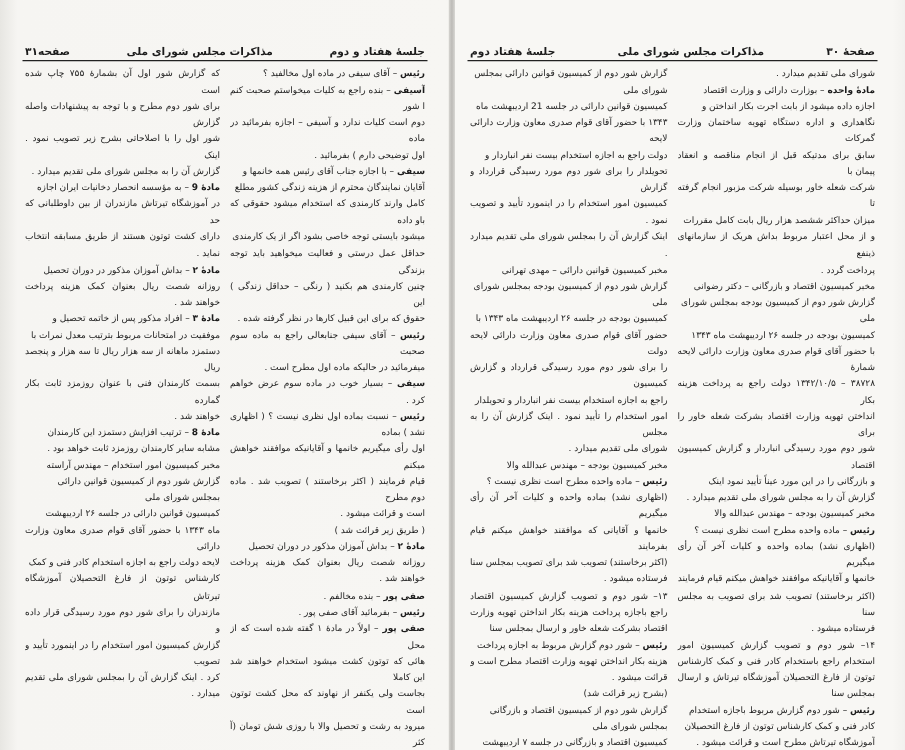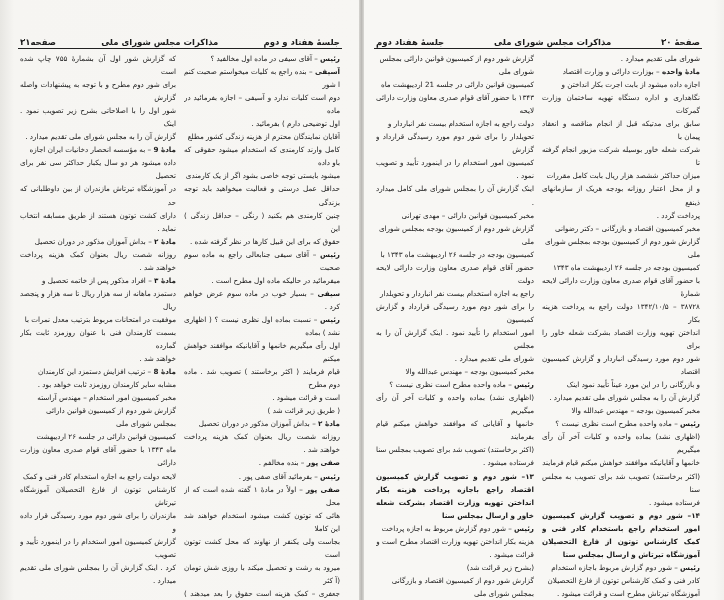--- a/index.html
+++ b/index.html
@@ -45,69 +45,69 @@
   .page.left .cols { left: 20px; right: 22px; }
   .page.right .cols { left: 14px; right: 24px; }
   .col {
     flex: 1 1 0; direction: rtl; text-align: justify;
     font-size: 7.2px; line-height: 13.05px;
     overflow: hidden;
   }
   .col p { margin: 0; }
   .col .center { text-align: right; }
   .col b { font-weight: bold; }
-  .col .bold-block { font-weight: bold; }
+  .col .bold-block { font-weight: normal; }
 </style>
 </head>
 <body>
 
 <div class="spread">
 
   <div class="page left">
     <div class="header">
       <span>جلسهٔ هفتاد و دوم</span>
       <span>مذاکرات مجلس شورای ملی</span>
       <span>صفحه۳۱</span>
     </div>
     <div class="rule"></div>
     <div class="cols">
       <div class="col" id="l-right">
           <p>که گزارش شور اول آن بشمارهٔ ۷۵۵ چاپ شده است</p>
           <p>برای شور دوم مطرح و با توجه به پیشنهادات واصله گزارش</p>
           <p>شور اول را با اصلاحاتی بشرح زیر تصویب نمود . اینک</p>
           <p>گزارش آن را به مجلس شورای ملی تقدیم میدارد .</p>
           <p><b>مادهٔ 9</b> – به مؤسسه انحصار دخانیات ایران اجازه</p>
-          <p>داده میشود هر دو سال یکبار حداکثر سی نفر برای تحصیل</p>
           <p>در آموزشگاه تیرتاش مازندران از بین داوطلبانی که حد</p>
           <p>دارای کشت توتون هستند از طریق مسابقه انتخاب نماید .</p>
           <p><b>مادهٔ ۲</b> – بداش آموزان مذکور در دوران تحصیل</p>
           <p>روزانه شصت ریال بعنوان کمک هزینه پرداخت خواهند شد .</p>
           <p><b>مادهٔ ۳</b> – افراد مذکور پس از خاتمه تحصیل و</p>
+          <p>موفقیت در امتحانات مربوط بترتیب معدل نمرات با</p>
           <p>دستمزد ماهانه از سه هزار ریال تا سه هزار و پنجصد ریال</p>
-          <p>موفقیت در امتحانات مربوط بترتیب معدل نمرات با</p>
           <p>بسمت کارمندان فنی با عنوان روزمزد ثابت بکار گمارده</p>
           <p>خواهند شد .</p>
           <p><b>مادهٔ 8</b> – ترتیب افزایش دستمزد این کارمندان</p>
           <p>مشابه سایر کارمندان روزمزد ثابت خواهد بود .</p>
           <p class="center">مخبر کمیسیون امور استخدام – مهندس آراسته</p>
           <p class="center">گزارش شور دوم از کمیسیون قوانین دارائی</p>
           <p class="center">بمجلس شورای ملی</p>
           <p>کمیسیون قوانین دارائی در جلسه ۲۶ اردیبهشت</p>
           <p>ماه ۱۳۴۳ با حضور آقای قوام صدری معاون وزارت دارائی</p>
           <p>لایحه دولت راجع به اجازه استخدام کادر فنی و کمک</p>
           <p>کارشناس توتون از فارغ التحصیلان آموزشگاه تیرتاش</p>
           <p>مازندران را برای شور دوم مورد رسیدگی قرار داده و</p>
           <p>گزارش کمیسیون امور استخدام را در اینمورد تأیید و تصویب</p>
           <p>کرد . اینک گزارش آن را بمجلس شورای ملی تقدیم میدارد .</p>
         </div>
       <div class="col" id="l-left">
           <p><b>رئیس</b> – آقای سیفی در ماده اول مخالفید ؟</p>
           <p><b>آسیفی</b> – بنده راجع به کلیات میخواستم صحبت کنم ا شور</p>
           <p>دوم است کلیات ندارد و آسیفی – اجازه بفرمائید در ماده</p>
           <p>اول توضیحی دارم ) بفرمائید .</p>
+          <p><b>سیفی</b> – با اجازه جناب آقای رئیس همه خانمها و</p>
           <p>آقایان نمایندگان محترم از هزینه زندگی کشور مطلع</p>
           <p>کامل وارند کارمندی که استخدام میشود حقوقی که باو داده</p>
           <p>میشود بایستی توجه خاصی بشود اگر از یک کارمندی</p>
           <p>حداقل عمل درستی و فعالیت میخواهید باید توجه بزندگی</p>
           <p>چنین کارمندی هم بکنید ( رنگی – حداقل زندگی ) این</p>
           <p>حقوق که برای این قبیل کارها در نظر گرفته شده .</p>
           <p><b>رئیس</b> – آقای سیفی جنابعالی راجع به ماده سوم صحبت</p>
           <p>میفرمائید در حالیکه ماده اول مطرح است .</p>
           <p><b>سیفی</b> – بسیار خوب در ماده سوم عرض خواهم کرد .</p>
           <p><b>رئیس</b> – نسبت بماده اول نظری نیست ؟ ( اظهاری نشد ) بماده</p>
@@ -115,21 +115,21 @@
           <p>قیام فرمایند ( اکثر برخاستند ) تصویب شد . ماده دوم مطرح</p>
           <p>است و قرائت میشود .</p>
           <p class="center">( طریق زیر قرائت شد )</p>
           <p><b>مادهٔ ۲</b> – بداش آموزان مذکور در دوران تحصیل</p>
           <p>روزانه شصت ریال بعنوان کمک هزینه پرداخت خواهند شد .</p>
           <p><b>صفی پور</b> – بنده مخالفم .</p>
           <p><b>رئیس</b> – بفرمائید آقای صفی پور .</p>
           <p><b>صفی پور</b> – اولاً در مادهٔ ۱ گفته شده است که از محل</p>
           <p>هائی که توتون کشت میشود استخدام خواهند شد این کاملا</p>
           <p>بجاست ولی یکنفر از نهاوند که محل کشت توتون است</p>
-          <p>میرود به رشت و تحصیل میکند با روزی شش تومان (آ کثر</p>
+          <p>میرود به رشت و تحصیل والا با روزی شش تومان (آ کثر</p>
           <p>جعفری – کمک هزینه است حقوق را بعد میدهند ) بنده</p>
         </div>
     </div>
   </div>
 
   <div class="page right">
     <div class="header">
       <span>صفحهٔ ۳۰</span>
       <span>مذاکرات مجلس شورای ملی</span>
       <span>جلسهٔ هفتاد دوم</span>
@@ -137,27 +137,27 @@
     <div class="rule"></div>
     <div class="cols">
       <div class="col" id="r-right">
           <p class="center">گزارش شور دوم از کمیسیون قوانین دارائی بمجلس</p>
           <p class="center">شورای ملی</p>
           <p>کمیسیون قوانین دارائی در جلسه 21 اردیبهشت ماه</p>
           <p>۱۳۴۳ با حضور آقای قوام صدری معاون وزارت دارائی لایحه</p>
           <p>دولت راجع به اجازه استخدام بیست نفر انباردار و</p>
           <p>تحویلدار را برای شور دوم مورد رسیدگی قرارداد و گزارش</p>
           <p>کمیسیون امور استخدام را در اینمورد تأیید و تصویب نمود .</p>
-          <p>اینک گزارش آن را بمجلس شورای ملی کامل میدارد .</p>
+          <p>اینک گزارش آن را بمجلس شورای ملی تقدیم میدارد .</p>
           <p class="center">مخبر کمیسیون قوانین دارائی – مهدی تهرانی</p>
           <p class="center">گزارش شور دوم از کمیسیون بودجه بمجلس شورای ملی</p>
           <p>کمیسیون بودجه در جلسه ۲۶ اردیبهشت ماه ۱۳۴۳ با</p>
           <p>حضور آقای قوام صدری معاون وزارت دارائی لایحه دولت</p>
+          <p>را برای شور دوم مورد رسیدگی قرارداد و گزارش کمیسیون</p>
           <p>راجع به اجازه استخدام بیست نفر انباردار و تحویلدار</p>
-          <p>را برای شور دوم مورد رسیدگی قرارداد و گزارش کمیسیون</p>
           <p>امور استخدام را تأیید نمود . اینک گزارش آن را به مجلس</p>
           <p>شورای ملی تقدیم میدارد .</p>
           <p class="center">مخبر کمیسیون بودجه – مهندس عبدالله والا</p>
           <p><b>رئیس</b> – ماده واحده مطرح است نظری نیست ؟</p>
           <p>(اظهاری نشد) بماده واحده و کلیات آخر آن رأی میگیریم</p>
           <p>خانمها و آقایانی که موافقند خواهش میکنم قیام بفرمایند</p>
           <p>(اکثر برخاستند) تصویب شد برای تصویب بمجلس سنا</p>
           <p>فرستاده میشود .</p>
           <p class="bold-block">۱۳– شور دوم و تصویب گزارش کمیسیون اقتصاد راجع باجازه پرداخت هزینه بکار انداختن تهویه وزارت اقتصاد بشرکت شعله خاور و ارسال بمجلس سنا</p>
           <p><b>رئیس</b> – شور دوم گزارش مربوط به اجازه پرداخت</p>
@@ -169,21 +169,21 @@
           <p>کمیسیون اقتصاد و بازرگانی در جلسه ۷ اردیبهشت</p>
         </div>
       <div class="col" id="r-left">
           <p>شورای ملی تقدیم میدارد .</p>
           <p><b>مادهٔ واحده</b> – بوزارت دارائی و وزارت اقتصاد</p>
           <p>اجازه داده میشود از بابت اجرت بکار انداختن و</p>
           <p>نگاهداری و اداره دستگاه تهویه ساختمان وزارت گمرکات</p>
           <p>سابق برای مدتیکه قبل از انجام مناقصه و انعقاد پیمان با</p>
           <p>شرکت شعله خاور بوسیله شرکت مزبور انجام گرفته تا</p>
           <p>میزان حداکثر ششصد هزار ریال بابت کامل مقررات</p>
-          <p>و از محل اعتبار روزانه بودجه هریک از سازمانهای ذینفع</p>
+          <p>و از محل اعتبار مربوط بداش هریک از سازمانهای ذینفع</p>
           <p>پرداخت گردد .</p>
           <p class="center">مخبر کمیسیون اقتصاد و بازرگانی – دکتر رضوانی</p>
           <p class="center">گزارش شور دوم از کمیسیون بودجه بمجلس شورای ملی</p>
           <p>کمیسیون بودجه در جلسه ۲۶ اردیبهشت ماه ۱۳۴۳</p>
           <p>با حضور آقای قوام صدری معاون وزارت دارائی لایحه شمارهٔ</p>
           <p>۳۸۷۲۸ – ۱۳۴۲/۱۰/۵ دولت راجع به پرداخت هزینه بکار</p>
           <p>انداختن تهویه وزارت اقتصاد بشرکت شعله خاور را برای</p>
           <p>شور دوم مورد رسیدگی انباردار و گزارش کمیسیون اقتصاد</p>
           <p>و بازرگانی را در این مورد عیناً تأیید نمود اینک</p>
           <p>گزارش آن را به مجلس شورای ملی تقدیم میدارد .</p>

